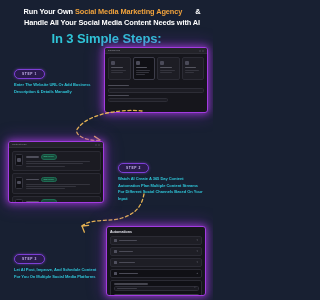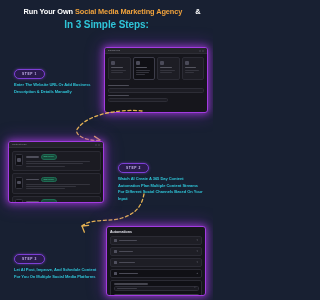--- a/index.html
+++ b/index.html
@@ -16,21 +16,21 @@
   .headline {
     position:absolute; top:6px; left:8px; right:8px;
     text-align:center;
     font-size:7.4px; font-weight:bold; line-height:1.52;
     letter-spacing:-0.1px;
   }
   .hl-line { display:block; }
   .hl-white { color:#ffffff;padding-left:11px; }
   .hl-gold  { color:#f0a23c; }
   .hl-cyan  { color:#2fc5d8; }
-  .hl-3 { font-size:10px; }
+  .hl-3 { font-size:13px; }
 
   
   .badge {
     display:inline-block;
     background:#2a1b4d;
     border:0.6px solid #7d3fd6;
     border-radius:6px;
     padding:1.6px 7px;
     font-size:3.3px; font-weight:bold;
     letter-spacing:0.6px;
@@ -138,20 +138,21 @@
   
   .arrow { position:absolute; pointer-events:none; }
 </style>
 </head>
 <body>
 
 <div class="stage">
 
   <div class="headline">
     <span class="hl-line"><span class="hl-white">Run Your Own </span><span class="hl-gold">Social Media Marketing Agency</span><span class="hl-white"> &amp;</span></span>
+    <span class="hl-line hl-white">Handle All Your Social Media Content Needs with AI</span>
     <span class="hl-line hl-cyan hl-3">In 3 Simple Steps:</span>
   </div>
 
   <div style="position:absolute;left:14px;top:61px;width:88px;">
     <span class="badge">STEP 1</span>
     <div class="step-desc">Enter The Website URL Or Add Business Description &amp; Details Manually</div>
   </div>
 
   <div class="panel" style="left:104px;top:47px;width:104px;height:66px;">
     <div class="pnl-bar">

